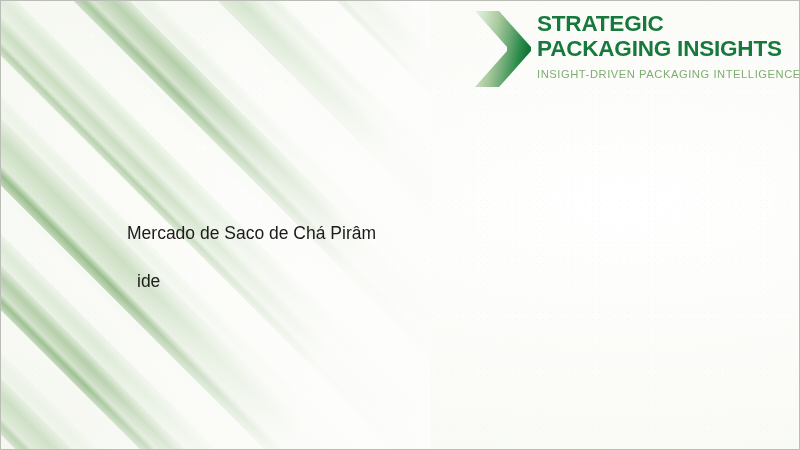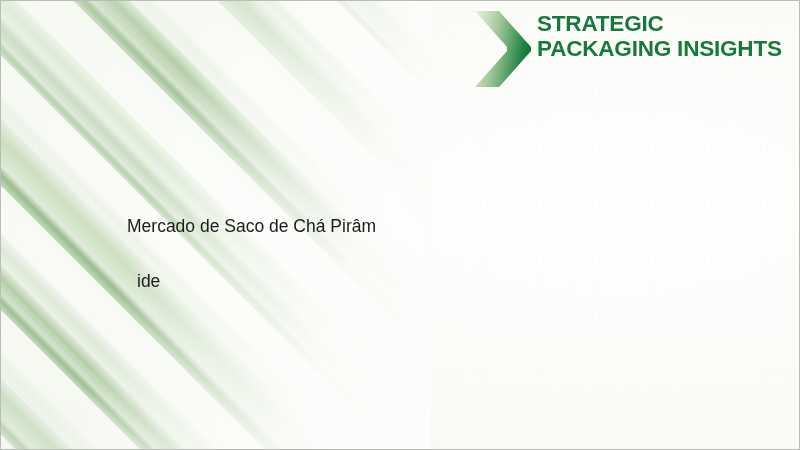--- a/index.html
+++ b/index.html
@@ -129,21 +129,21 @@
   }
 
   
   .txt {
     position: absolute;
     color: #1b1b1b;
     white-space: nowrap;
   }
   #title-line {
     left: 126px;
-    top: 215px;
+    top: 222px;
     font-size: 17.5px;
   }
   #sub-line {
     left: 136px;
     top: 270px;
     font-size: 17.5px;
   }
   #email-line {
     left: 186px;
     top: 336px;
@@ -211,19 +211,20 @@
           <stop offset="66%" stop-color="#6ba975"></stop>
           <stop offset="88%" stop-color="#2a8a4a"></stop>
           <stop offset="100%" stop-color="#16773b"></stop>
         </linearGradient>
       </defs>
       <path d="M2,2 L26,2 L58,38 L58,42 L26,78 L2,78 L34,42 L34,38 Z" fill="url(#chevgrad)"></path>
     </svg>
     <div class="logo-text">
       <div class="logo-line1">STRATEGIC</div>
       <div class="logo-line2">PACKAGING INSIGHTS</div>
+      <div class="logo-tag">INSIGHT-DRIVEN PACKAGING INTELLIGENCE</div>
     </div>
   </div>
 
   <div class="txt" id="title-line">Mercado de Saco de Chá Pirâm</div>
   <div class="txt" id="sub-line">ide</div>
 
 </div>
 
 </body></html>

